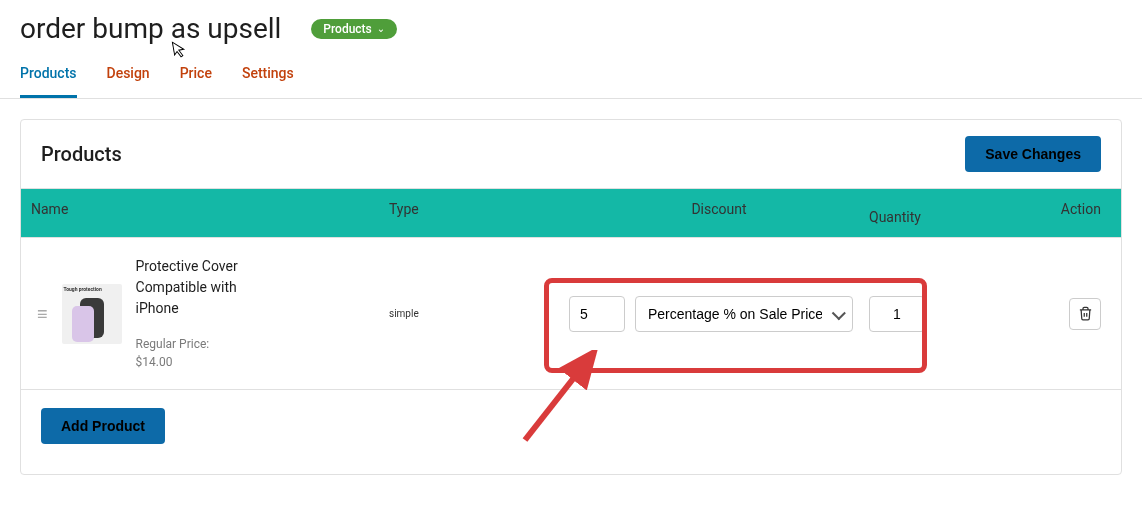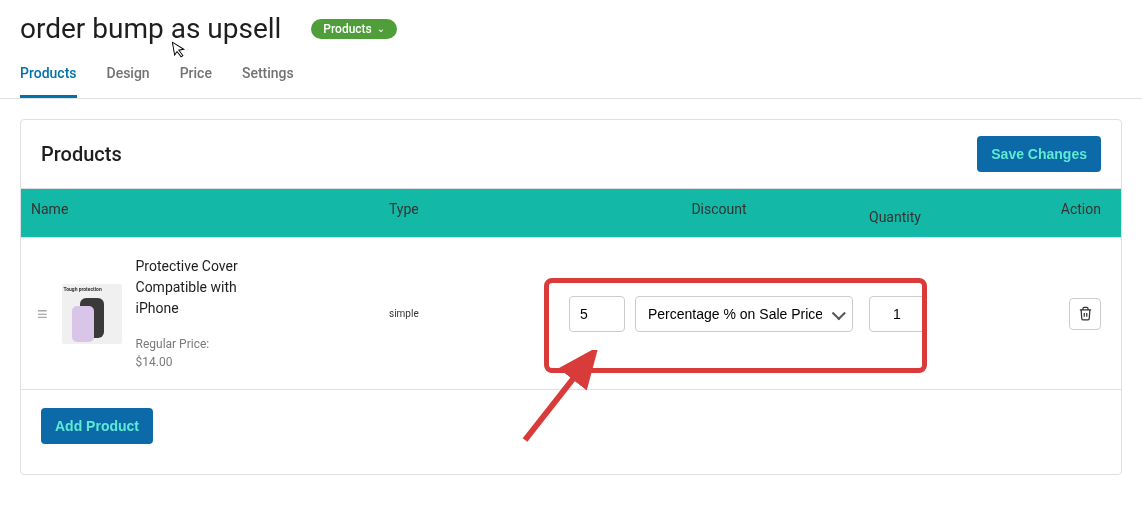--- a/index.html
+++ b/index.html
@@ -45,21 +45,21 @@
     }
     .tabs {
       display: flex;
       gap: 30px;
       padding: 20px 20px 0 20px;
       border-bottom: 1px solid #e0e0e0;
     }
     .tab {
       padding-bottom: 14px;
       font-size: 14px;
-      color: #737373;
+      color: #c2410c;
       cursor: pointer;
       border-bottom: 3px solid transparent;
       font-weight: 500;
     }
     .tab.active {
       color: #0073aa;
       border-bottom-color: #0073aa;
     }
     .panel {
       margin: 20px;
@@ -73,23 +73,23 @@
       align-items: center;
       padding: 16px 20px;
     }
     .panel-head h2 {
       font-size: 20px;
       font-weight: 500;
       color: #1e1e1e;
     }
     .btn-primary {
       background: #0d6aa8;
-      color: #5eead4;
+      color: #000000;
       border: none;
-      padding: 10px 14px;
+      padding: 10px 20px;
       border-radius: 4px;
       font-size: 14px;
       font-weight: 600;
       cursor: pointer;
     }
     .table-head {
       display: flex;
       background: #14b8a6;
       border-top: 1px solid #e0e0e0;
       border-bottom: 1px solid #e0e0e0;

